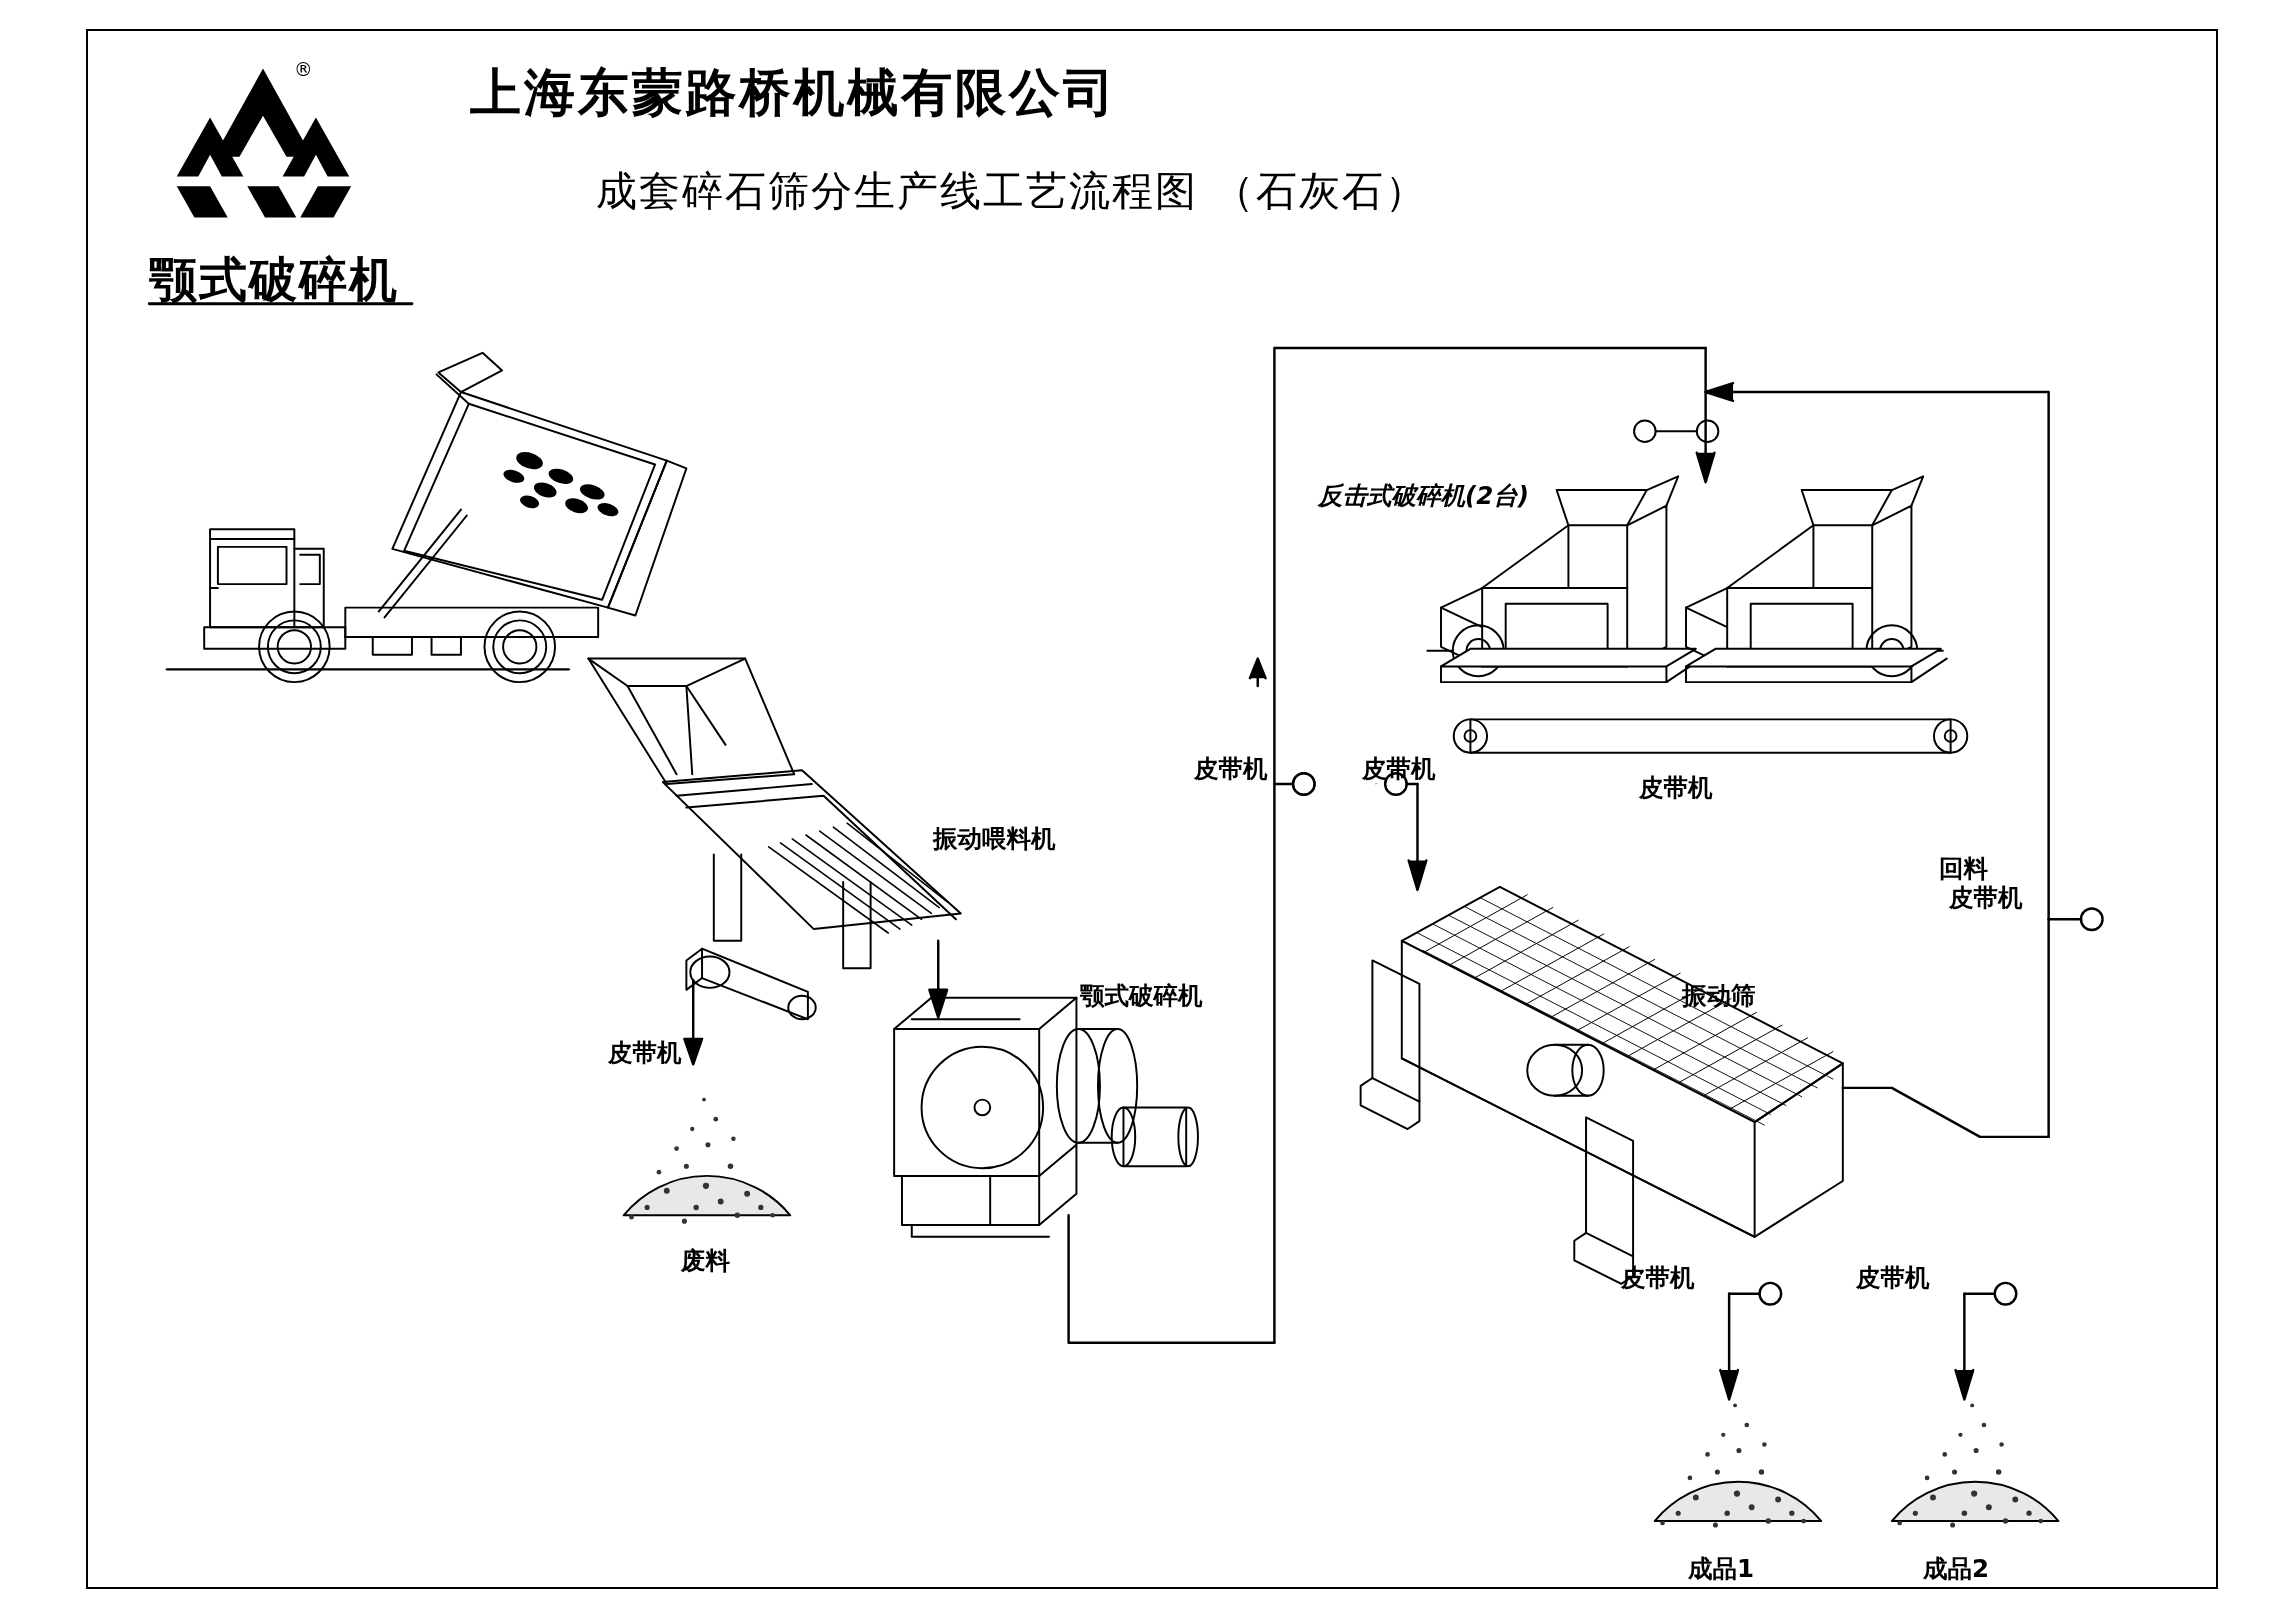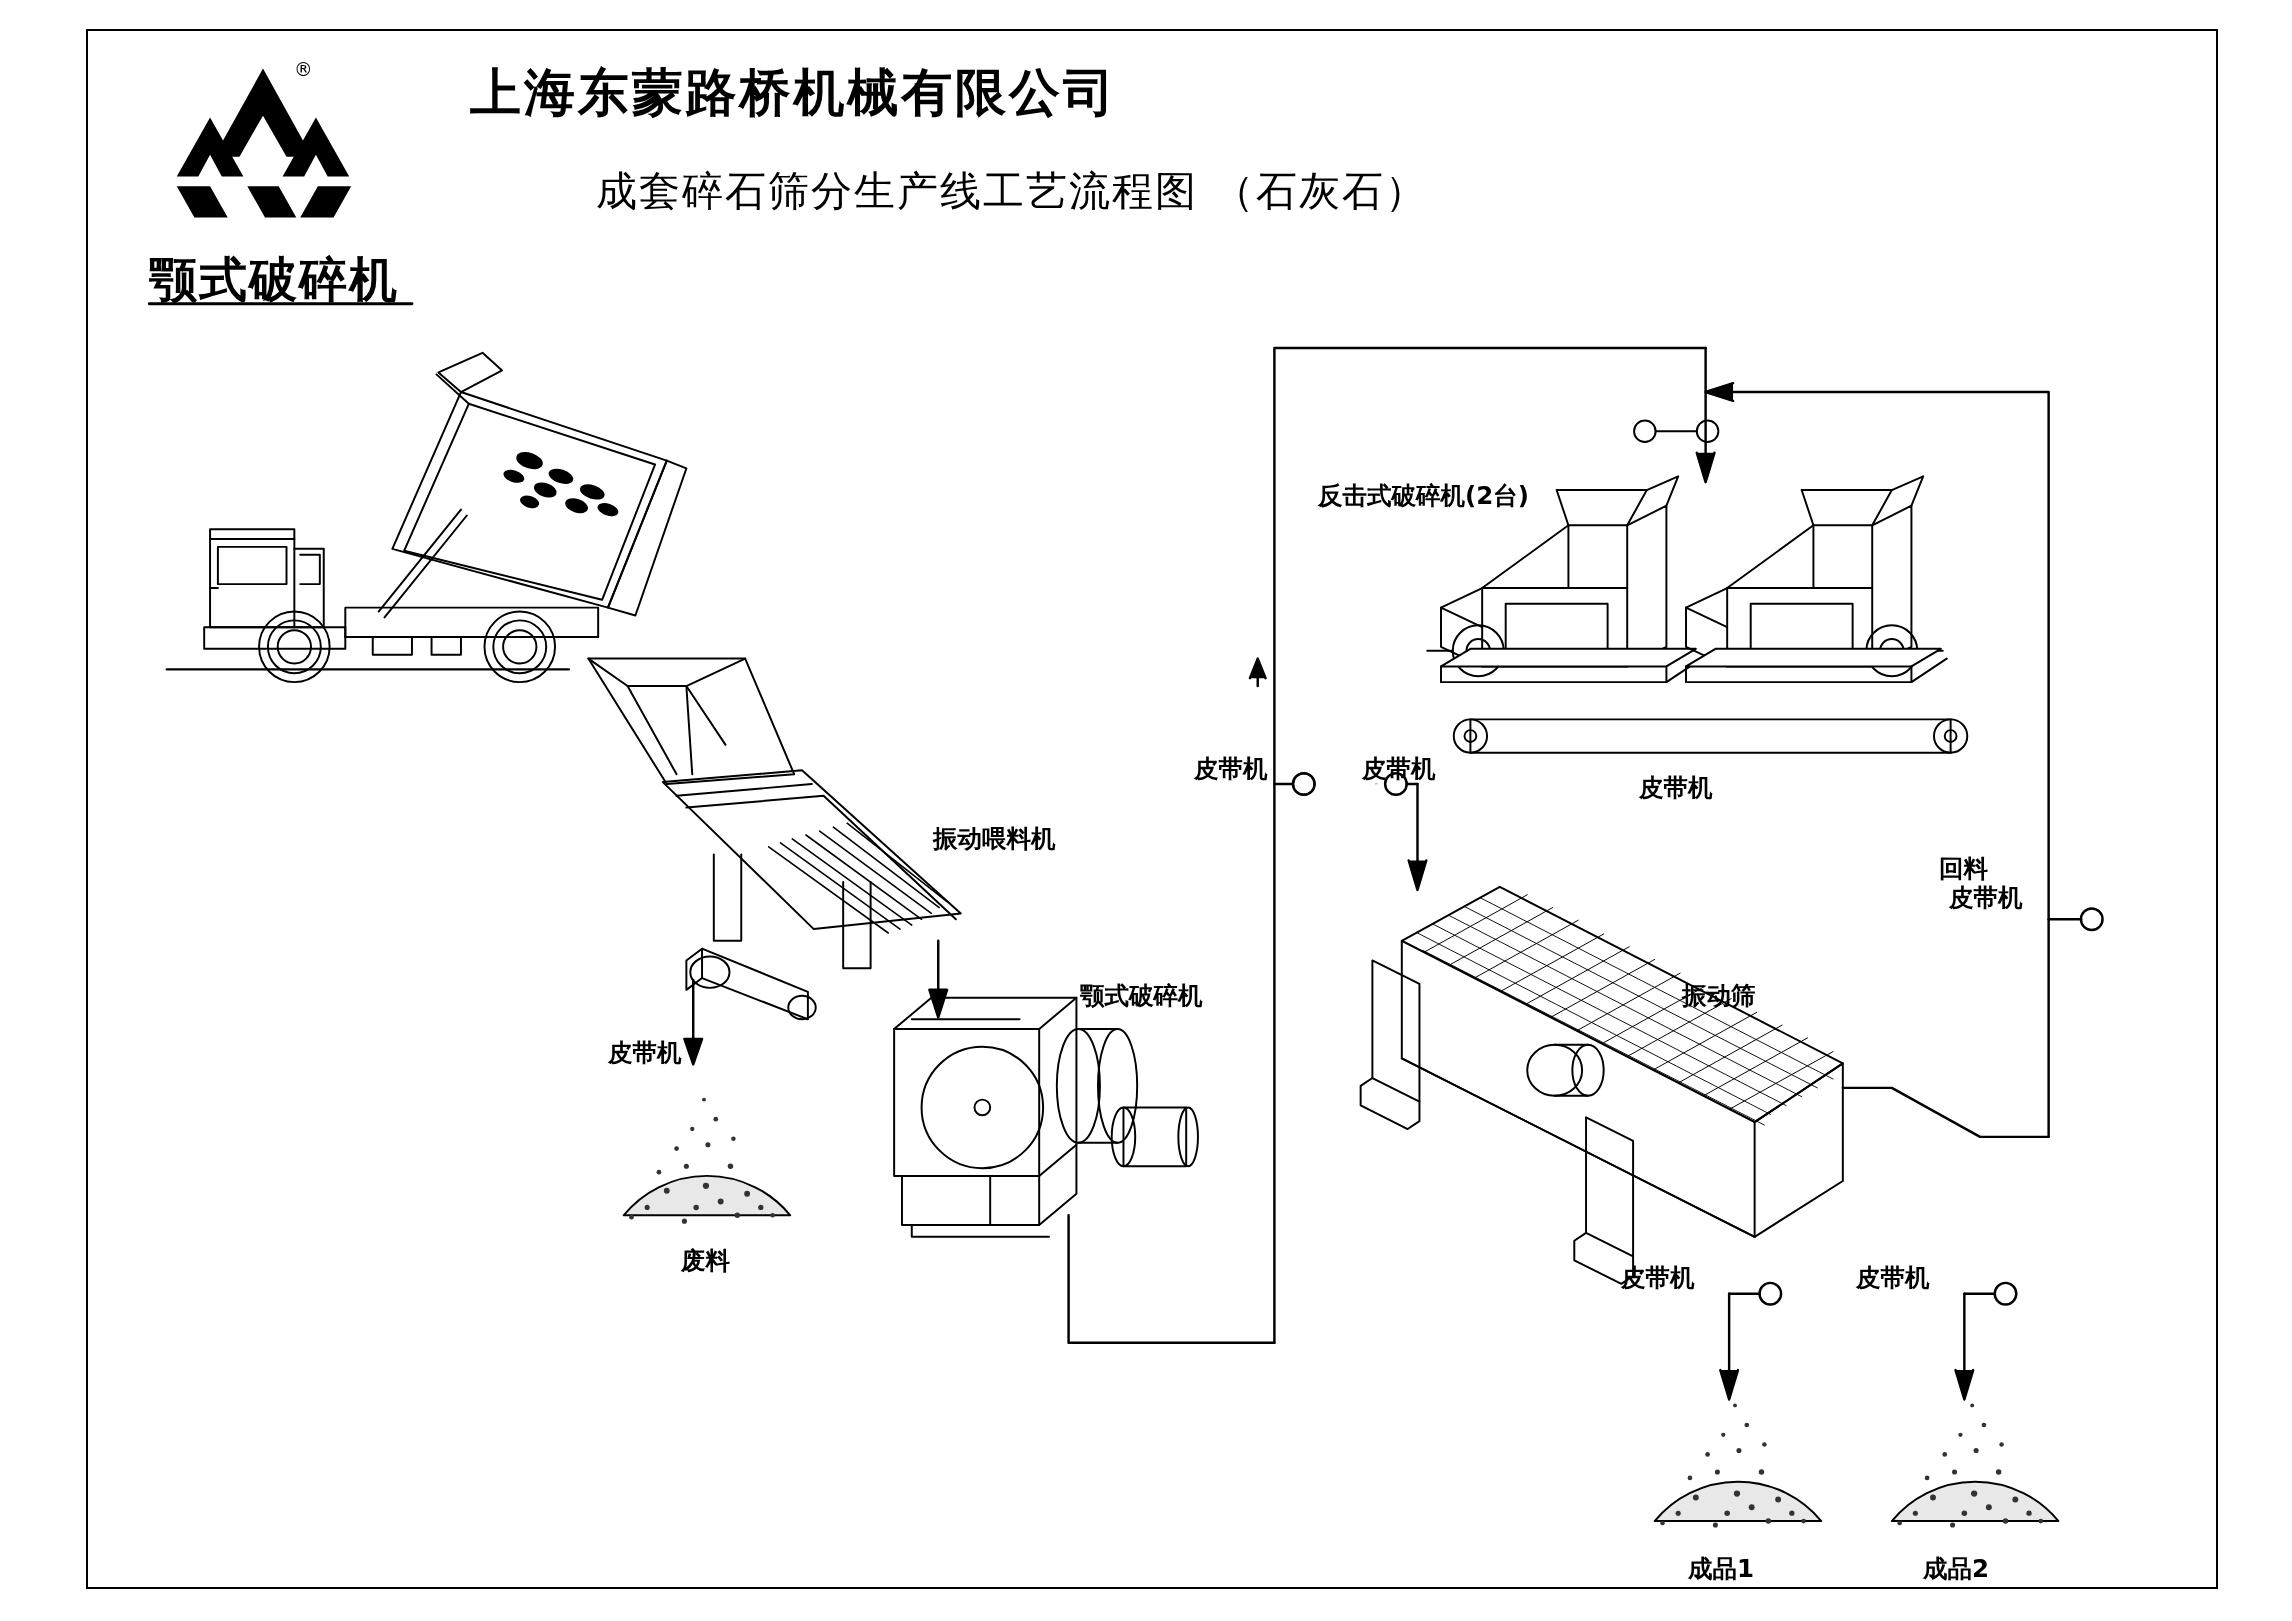--- a/index.html
+++ b/index.html
@@ -453,21 +453,21 @@
 
 <div class="logo-reg">®</div>
 <div class="logo-name">颚式破碎机</div>
 <div class="title-main">上海东蒙路桥机械有限公司</div>
 <div class="title-sub">成套碎石筛分生产线工艺流程图 （石灰石）</div>
 
 <div class="lbl" style="left:933px; top:825px;">振动喂料机</div>
 <div class="lbl" style="left:608px; top:1039px;">皮带机</div>
 <div class="lbl" style="left:681px; top:1247px;">废料</div>
 <div class="lbl" style="left:1064px; top:982px;margin-left:16px;">颚式破碎机</div>
-<div class="lbl" style="left:1318px; top:482px;">反击式破碎机(2台)</div>
+<div class="lbl" style="left:1318px; top:482px;font-style:italic;">反击式破碎机(2台)</div>
 <div class="lbl" style="left:1194px; top:755px;">皮带机</div>
 <div class="lbl" style="left:1362px; top:755px;">皮带机</div>
 <div class="lbl" style="left:1639px; top:774px;">皮带机</div>
 <div class="lbl" style="left:1939px; top:855px;">回料</div>
 <div class="lbl" style="left:1949px; top:884px;">皮带机</div>
 <div class="lbl" style="left:1682px; top:982px;text-align:right;">振动筛</div>
 <div class="lbl" style="left:1621px; top:1264px;">皮带机</div>
 <div class="lbl" style="left:1856px; top:1264px;">皮带机</div>
 <div class="lbl" style="left:1688px; top:1555px;">成品1</div>
 <div class="lbl" style="left:1923px; top:1555px;">成品2</div>

